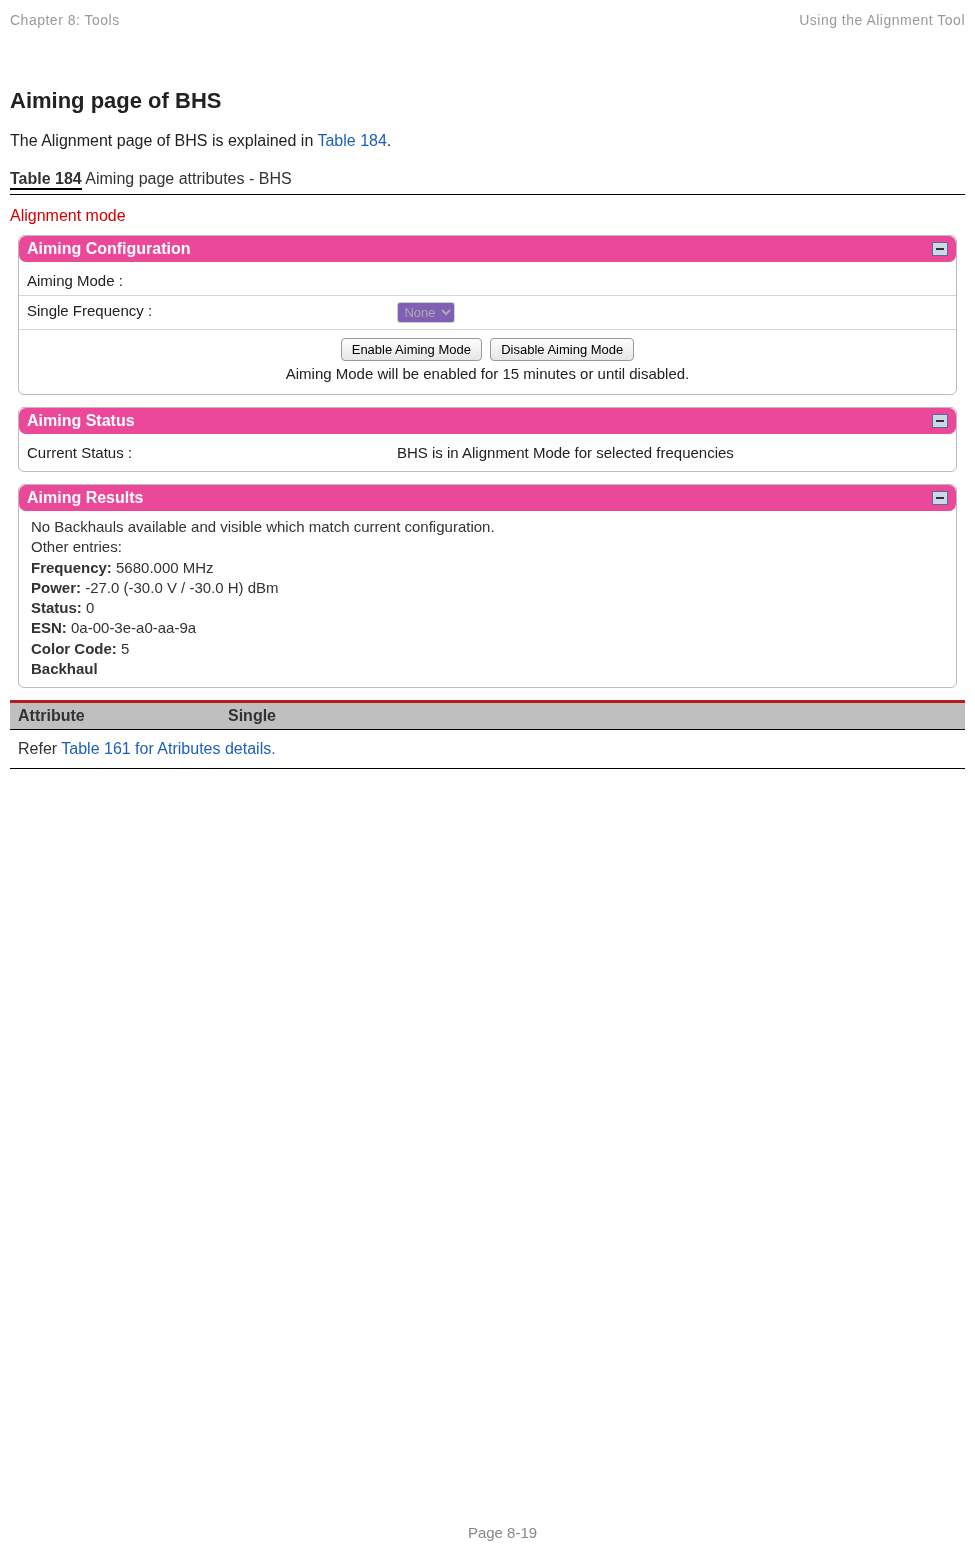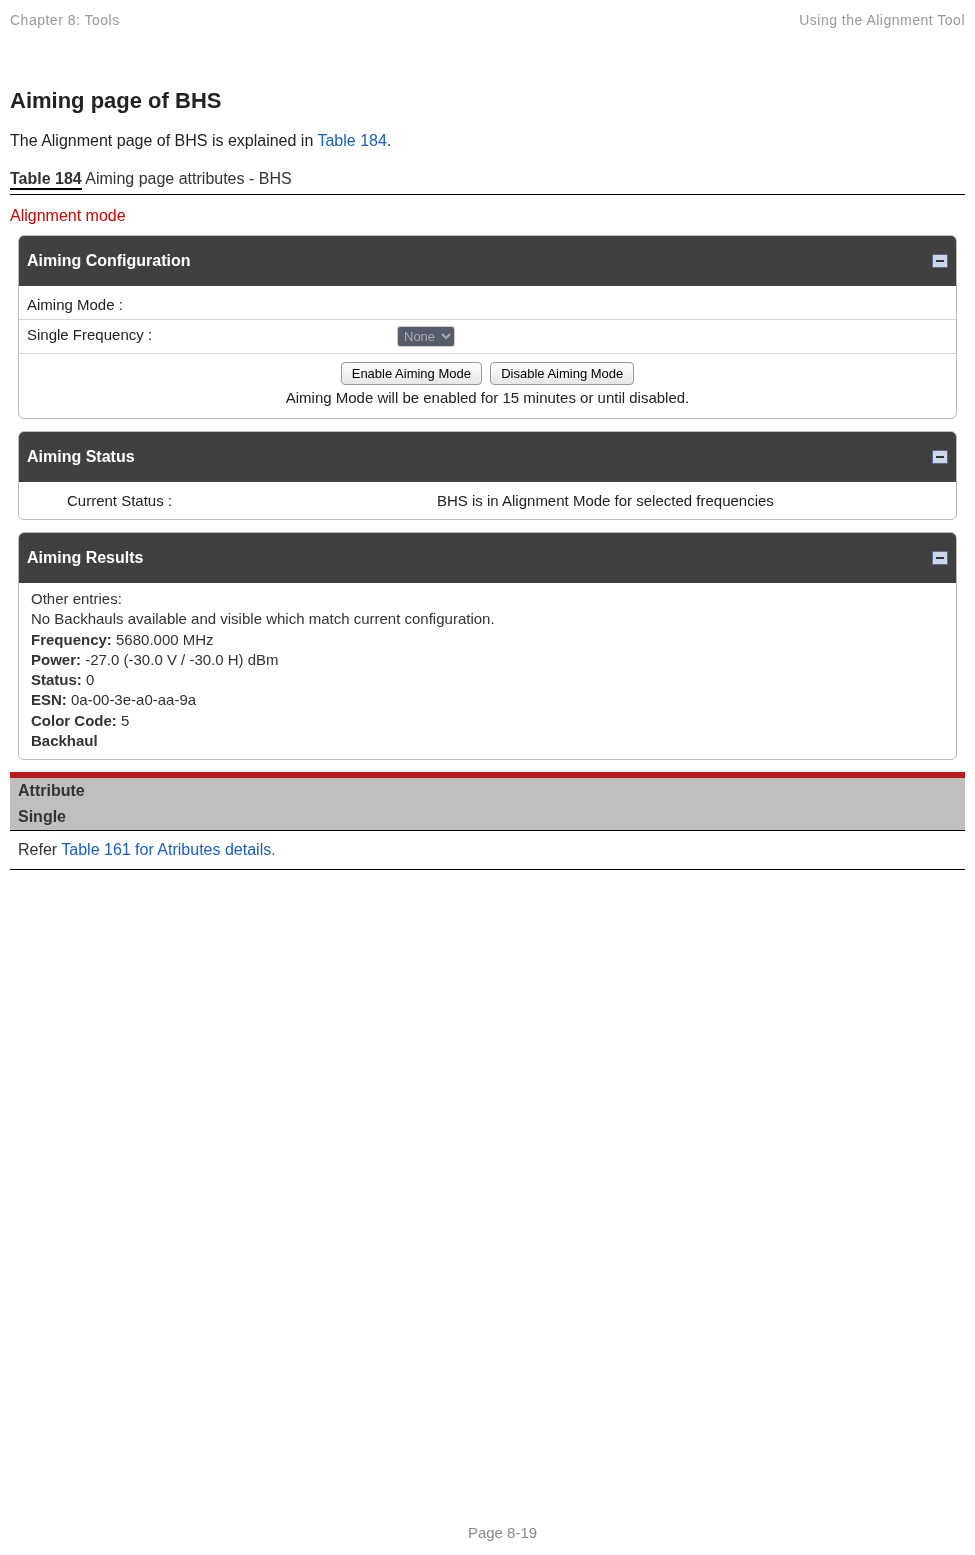--- a/index.html
+++ b/index.html
@@ -54,28 +54,29 @@
       font-size: 16px;
       margin: 6px 0 10px 0;
     }
     .panel {
       border: 1px solid #bbb;
       border-radius: 6px;
       margin: 0 8px 12px 8px;
       overflow: hidden;
     }
     .panel-header {
-      background: #404040;
+      background: #ec4899;
       color: #fff;
       font-weight: bold;
       font-size: 16px;
-      padding: 16px 8px;
+      padding: 4px 8px;
       display: flex;
       justify-content: space-between;
       align-items: center;
+      border-radius: 7px;
     }
     .panel-header .toggle {
       width: 16px;
       height: 14px;
       background: #cdd7ea;
       border: 1px solid #5a6a8f;
       position: relative;
     }
     .panel-header .toggle::after {
       content: "";
@@ -103,21 +104,22 @@
     .value-cell { flex: 1; }
     .radio-line { display: flex; align-items: center; gap: 6px; margin-bottom: 2px; }
     input[type="radio"] { width: 14px; height: 14px; }
     .note-text { line-height: 1.35; }
     select.freq {
       font-size: 13px;
       padding: 1px 2px;
       color: #888;
       border: 1px solid #bbb;
       border-radius: 3px;
-      background: #0f172a;
+      background: #4c1d95;
+      text-align: center;
     }
     .button-row {
       text-align: center;
       padding: 8px 0 4px 0;
     }
     button.std {
       font-size: 13px;
       padding: 3px 10px;
       border: 1px solid #999;
       border-radius: 4px;
@@ -128,39 +130,37 @@
     }
     .sub-note {
       text-align: center;
       font-size: 15px;
       padding-bottom: 8px;
       color: #222;
     }
     .status-row {
       display: flex;
       padding: 6px 8px;
-      margin-left: 40px;
     }
     .status-row .label-cell { width: 370px; flex: 0 0 370px; }
     .status-row .value-cell { flex: 1; }
     .results-body {
       padding: 6px 12px 8px 12px;
       font-size: 15px;
       line-height: 1.35;
     }
     .results-body .bold { font-weight: bold; }
     .attr-header-row {
       display: flex;
       background: #bfbfbf;
-      border-top: 6px solid #b91c1c;
+      border-top: 3px solid #b91c1c;
       border-bottom: 1px solid #000;
       font-weight: bold;
       font-size: 16px;
       margin: 0;
-      flex-direction: column;
     }
     .attr-header-row .col-a { width: 210px; padding: 4px 8px; }
     .attr-header-row .col-b { flex: 1; padding: 4px 8px; }
     .attr-body-row {
       border-bottom: 1px solid #000;
       padding: 10px 8px;
       font-size: 16px;
     }
     .attr-body-row .link { color: #1a5fbf; }
     .page-footer {
@@ -233,22 +233,22 @@
       </div>
     </div>
   </div>
 
   <div class="panel">
     <div class="panel-header">
       <span>Aiming Results</span>
       <span class="toggle"></span>
     </div>
     <div class="results-body">
+      <div>No Backhauls available and visible which match current configuration.</div>
       <div>Other entries:</div>
-      <div>No Backhauls available and visible which match current configuration.</div>
       <div><span class="bold">Frequency:</span><span> 5680.000 MHz</span></div>
       <div><span class="bold">Power:</span><span> -27.0 (-30.0 V / -30.0 H) dBm</span></div>
       <div><span class="bold">Status:</span><span> 0</span></div>
       <div><span class="bold">ESN:</span><span> 0a-00-3e-a0-aa-9a</span></div>
       <div><span class="bold">Color Code:</span><span> 5</span></div>
       <div class="bold">Backhaul</div>
     </div>
   </div>
 
   <div class="attr-header-row">

